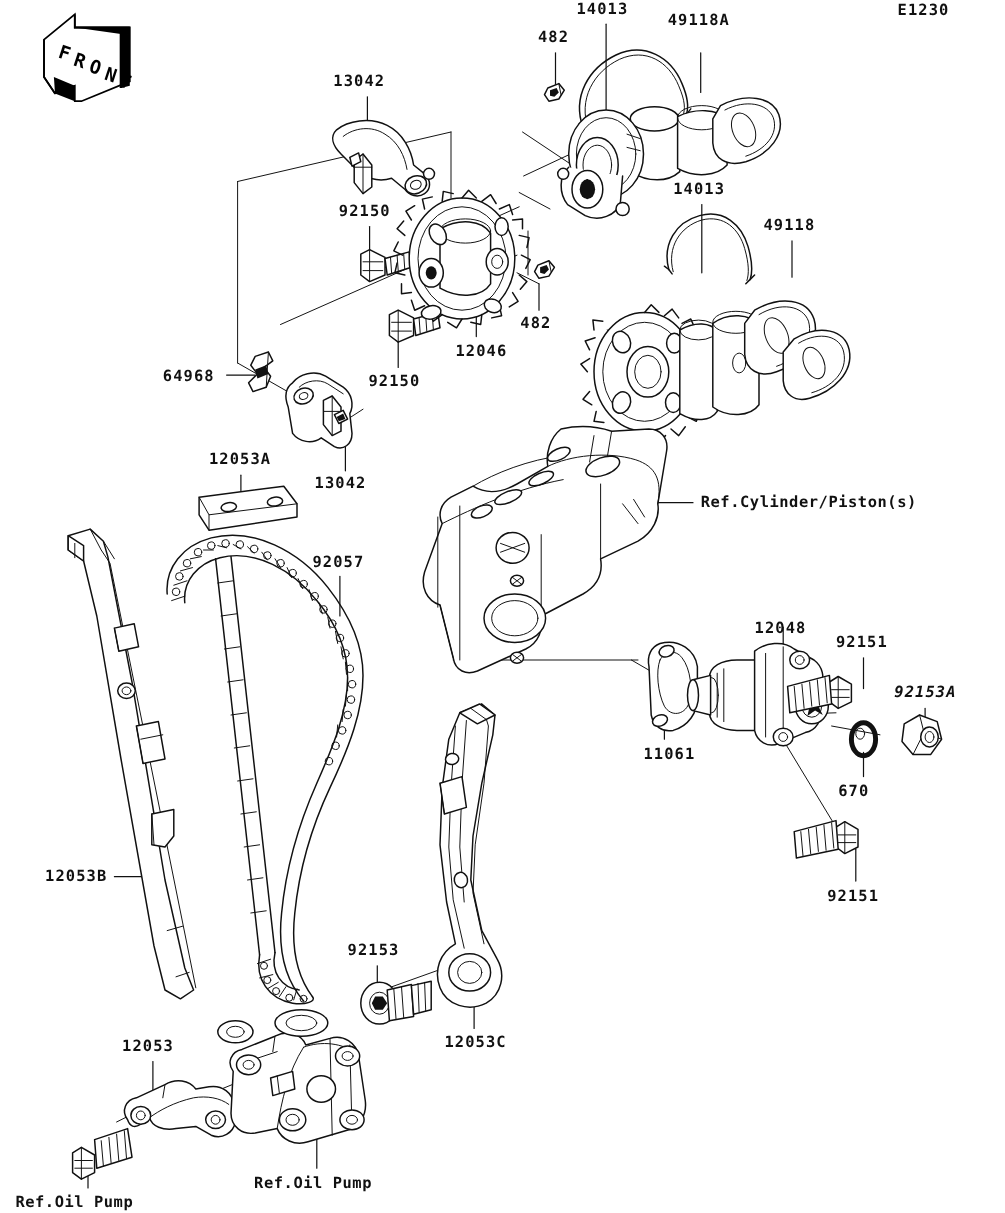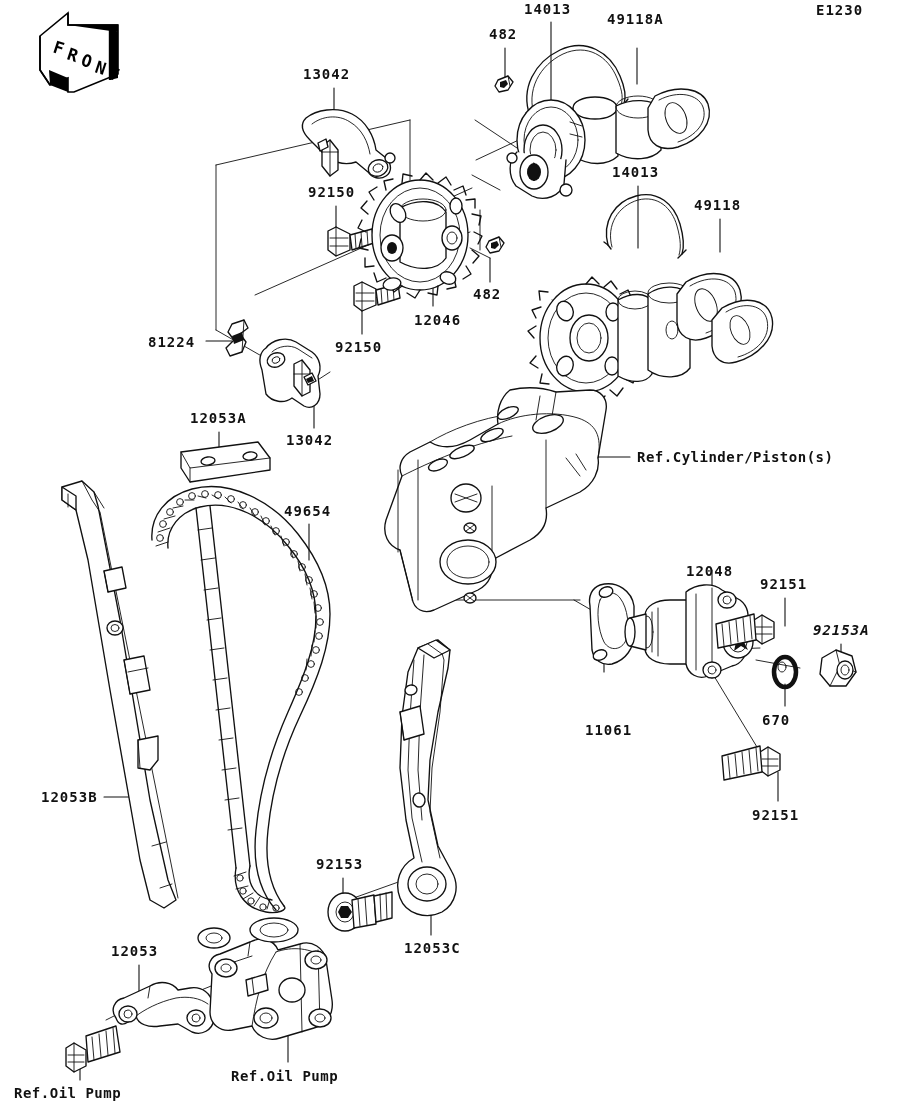--- a/index.html
+++ b/index.html
@@ -662,30 +662,30 @@
   <div id="label-layer">
       <div class="lbl code" style="left: 524px; top: 2px;">14013</div>
       <div class="lbl code" style="left: 489px; top: 27px;">482</div>
       <div class="lbl code" style="left: 607px; top: 12px;">49118A</div>
       <div class="lbl code" style="left: 303px; top: 67px;">13042</div>
       <div class="lbl code" style="left: 612px; top: 165px;">14013</div>
       <div class="lbl code" style="left: 694px; top: 198px;">49118</div>
       <div class="lbl code" style="left: 308px; top: 185px;">92150</div>
       <div class="lbl code" style="left: 473px; top: 287px;">482</div>
       <div class="lbl code" style="left: 414px; top: 313px;">12046</div>
-      <div class="lbl code" style="left: 148px; top: 335px;">81224</div>
+      <div class="lbl code" style="left: 148px; top: 335px;">64968</div>
       <div class="lbl code" style="left: 335px; top: 340px;">92150</div>
       <div class="lbl code" style="left: 286px; top: 433px;">13042</div>
       <div class="lbl code" style="left: 190px; top: 411px;">12053A</div>
       <div class="lbl ref" style="left: 637px; top: 450px;">Ref.Cylinder/Piston(s)</div>
-      <div class="lbl code" style="left: 284px; top: 504px;">49654</div>
+      <div class="lbl code" style="left: 284px; top: 504px;">92057</div>
       <div class="lbl code" style="left: 686px; top: 564px;">12048</div>
       <div class="lbl code" style="left: 760px; top: 577px;">92151</div>
       <div class="lbl code" style="left: 813px; top: 623px; font-style: italic;">92153A</div>
-      <div class="lbl code" style="left: 585px; top: 679px; margin-top: 44px;">11061</div>
+      <div class="lbl code" style="left: 585px; top: 679px;">11061</div>
       <div class="lbl code" style="left: 762px; top: 713px; text-align: center;">670</div>
       <div class="lbl code" style="left: 752px; top: 808px;">92151</div>
       <div class="lbl code" style="left: 41px; top: 790px;">12053B</div>
       <div class="lbl code" style="left: 316px; top: 857px;">92153</div>
       <div class="lbl code" style="left: 404px; top: 941px;">12053C</div>
       <div class="lbl code" style="left: 111px; top: 944px;">12053</div>
       <div class="lbl ref" style="left: 231px; top: 1069px;">Ref.Oil Pump</div>
       <div class="lbl ref" style="left: 14px; top: 1086px;">Ref.Oil Pump</div>
     </div>
 

